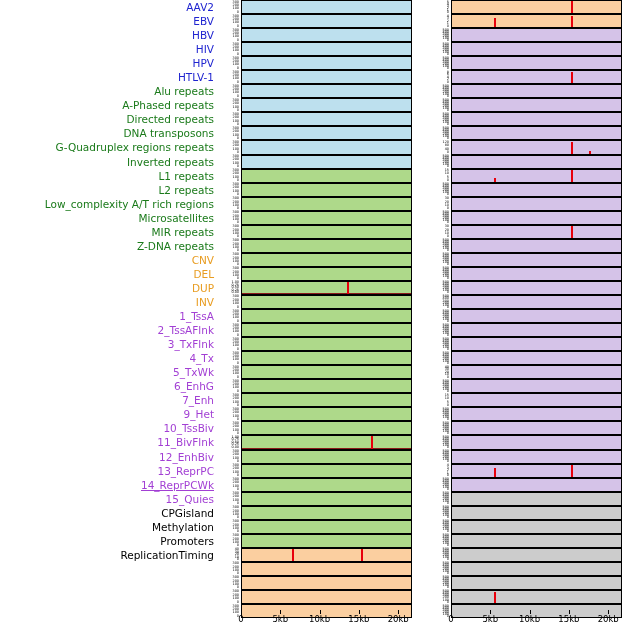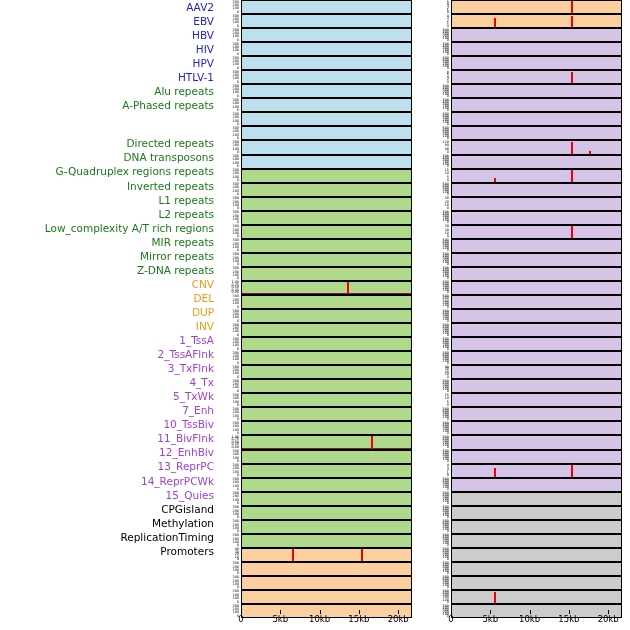--- a/index.html
+++ b/index.html
@@ -109,50 +109,52 @@
 <div id="wrap">
   <div class="labels" id="labels">
       <div class="lbl" style="color: rgb(31, 36, 208);">AAV2</div>
       <div class="lbl" style="color: rgb(31, 36, 208);">EBV</div>
       <div class="lbl" style="color: rgb(31, 36, 208);">HBV</div>
       <div class="lbl" style="color: rgb(31, 36, 208);">HIV</div>
       <div class="lbl" style="color: rgb(31, 36, 208);">HPV</div>
       <div class="lbl" style="color: rgb(31, 36, 208);">HTLV-1</div>
       <div class="lbl" style="color: rgb(26, 122, 26);">Alu repeats</div>
       <div class="lbl" style="color: rgb(26, 122, 26);">A-Phased repeats</div>
-      <div class="lbl" style="color: rgb(26, 122, 26); margin-top: 24px;">Directed repeats</div>
+      <div class="lbl" style="color: rgb(26, 122, 26);">Directed repeats</div>
       <div class="lbl" style="color: rgb(26, 122, 26);">DNA transposons</div>
       <div class="lbl" style="color: rgb(26, 122, 26);">G-Quadruplex regions repeats</div>
       <div class="lbl" style="color: rgb(26, 122, 26);">Inverted repeats</div>
       <div class="lbl" style="color: rgb(26, 122, 26);">L1 repeats</div>
       <div class="lbl" style="color: rgb(26, 122, 26);">L2 repeats</div>
       <div class="lbl" style="color: rgb(26, 122, 26);">Low_complexity A/T rich regions</div>
+      <div class="lbl" style="color: rgb(26, 122, 26);">Microsatellites</div>
       <div class="lbl" style="color: rgb(26, 122, 26);">MIR repeats</div>
-      <div class="lbl" style="color: rgb(26, 122, 26);">Mirror repeats</div>
       <div class="lbl" style="color: rgb(26, 122, 26);">Z-DNA repeats</div>
       <div class="lbl" style="color: rgb(232, 156, 32);">CNV</div>
       <div class="lbl" style="color: rgb(232, 156, 32);">DEL</div>
       <div class="lbl" style="color: rgb(232, 156, 32);">DUP</div>
       <div class="lbl" style="color: rgb(232, 156, 32);">INV</div>
       <div class="lbl" style="color: rgb(162, 63, 212);">1_TssA</div>
       <div class="lbl" style="color: rgb(162, 63, 212);">2_TssAFlnk</div>
       <div class="lbl" style="color: rgb(162, 63, 212);">3_TxFlnk</div>
       <div class="lbl" style="color: rgb(162, 63, 212);">4_Tx</div>
       <div class="lbl" style="color: rgb(162, 63, 212);">5_TxWk</div>
+      <div class="lbl" style="color: rgb(162, 63, 212);">6_EnhG</div>
       <div class="lbl" style="color: rgb(162, 63, 212);">7_Enh</div>
+      <div class="lbl" style="color: rgb(162, 63, 212);">9_Het</div>
       <div class="lbl" style="color: rgb(162, 63, 212);">10_TssBiv</div>
       <div class="lbl" style="color: rgb(162, 63, 212);">11_BivFlnk</div>
       <div class="lbl" style="color: rgb(162, 63, 212);">12_EnhBiv</div>
       <div class="lbl" style="color: rgb(162, 63, 212);">13_ReprPC</div>
-      <div class="lbl" style="color: rgb(162, 63, 212);">14_ReprPCWk</div>
+      <div class="lbl" style="color: rgb(162, 63, 212); text-decoration: underline;">14_ReprPCWk</div>
       <div class="lbl" style="color: rgb(162, 63, 212);">15_Quies</div>
       <div class="lbl" style="color: rgb(0, 0, 0);">CPGisland</div>
       <div class="lbl" style="color: rgb(0, 0, 0);">Methylation</div>
+      <div class="lbl" style="color: rgb(0, 0, 0);">Promoters</div>
       <div class="lbl" style="color: rgb(0, 0, 0);">ReplicationTiming</div>
-      <div class="lbl" style="color: rgb(0, 0, 0);">Promoters</div>
     </div>
   <div class="ticks left" id="ticksLeft">
       <div class="tkrow">
         <span style="top: 0.5px;">300</span>
         <span style="top: 3.85px;">200</span>
         <span style="top: 7.2px;">100</span>
         <span style="top: 10.55px;">0</span>
       </div>
       <div class="tkrow">
         <span style="top: 0.5px;">300</span>

